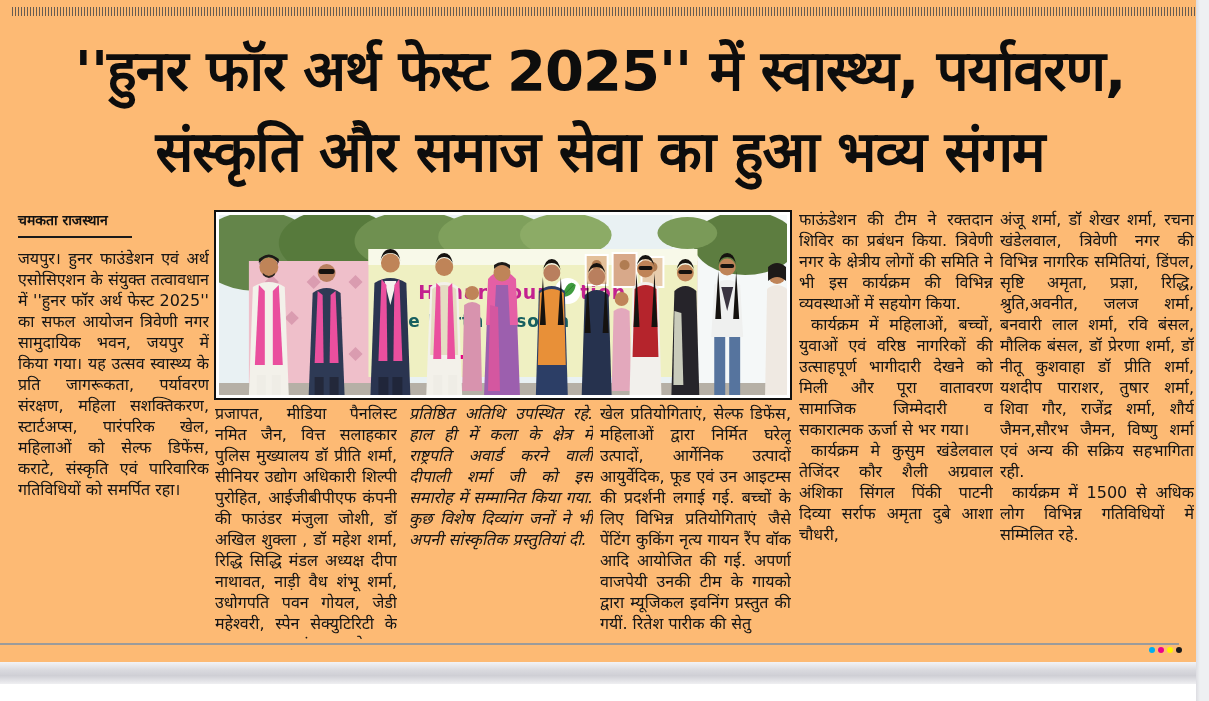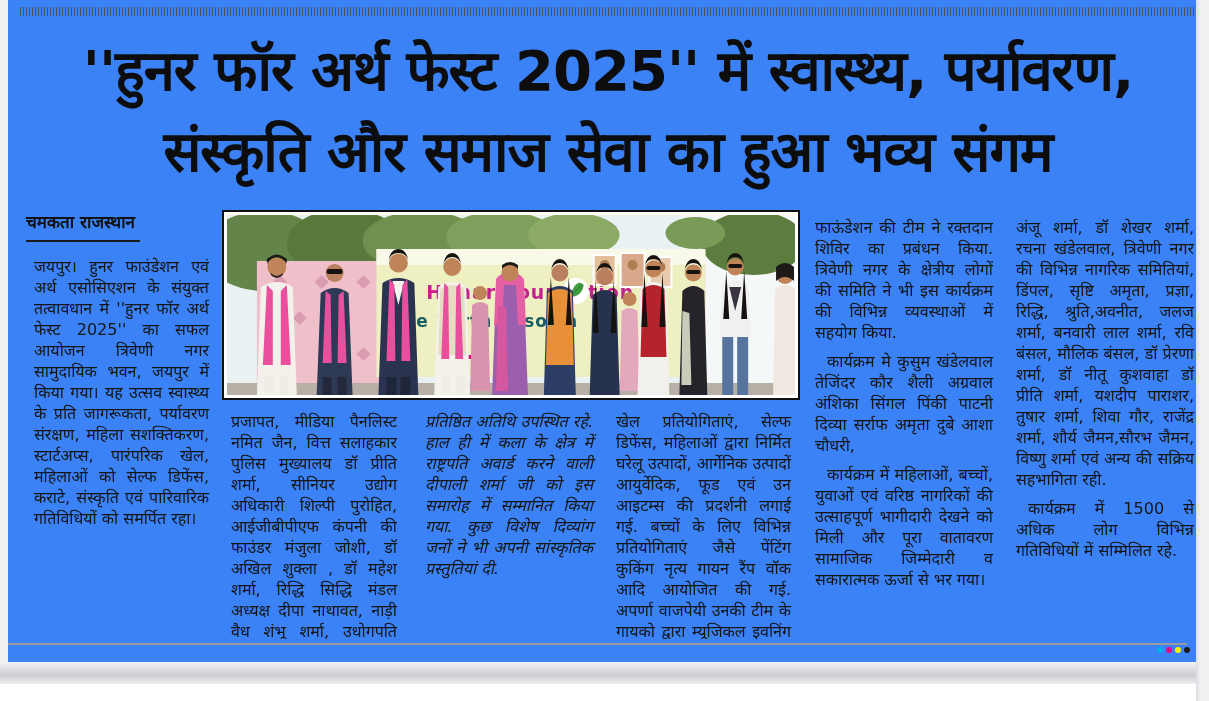--- a/index.html
+++ b/index.html
@@ -4,46 +4,46 @@
 <style>
   html,body{margin:0;padding:0;}
   body{
     width:1209px;height:701px;overflow:hidden;
     background:#eef0f2;
     font-family:"DejaVu Sans","Liberation Sans",sans-serif;
     -webkit-font-smoothing:antialiased;
   }
   .viewport{position:relative;width:1209px;height:701px;}
   .page{
-    position:absolute;left:8px;top:0;width:1196px;height:663px;
-    background:#3b82f6;
+    position:absolute;left:0;top:0;width:1196px;height:663px;
+    background:#fdba74;
   }
   .tickstrip{
     position:absolute;left:12px;top:7px;width:1183px;height:9px;
     background:repeating-linear-gradient(90deg,#4c4c4c 0 1px,transparent 1px 3px);
     opacity:.85;
   }
   .headline{
     position:absolute;left:30px;top:30px;width:1140px;height:172px;
     text-align:center;color:#0d0d0d;font-weight:700;
     font-size:56px;line-height:81px;letter-spacing:-1px;
     white-space:nowrap;
   }
   .kicker{
     position:absolute;left:18px;top:210px;width:114px;
-    font-size:17px;font-weight:700;color:#111;
+    font-size:14px;font-weight:700;color:#111;
     border-bottom:2px solid #1a1a1a;padding-bottom:7px;
     white-space:nowrap;overflow:visible;
   }
   .col{
     position:absolute;overflow:hidden;
     font-size:16px;line-height:21px;color:#151515;
     text-align:justify;
   }
-  .col p{margin:8px;}
+  .col p{margin:0;}
   .col p + p{text-indent:12px;}
   .col b{font-weight:400;}
   .col1{left:18px;  top:248px;width:191px;height:394px;}
   .col2{left:215px; top:403px;width:182px;height:236px;}
   .col3{left:409px; top:403px;width:184px;height:236px;font-style:italic;}
   .col4{left:600px; top:403px;width:191px;height:236px;}
   .col5{left:799px; top:209px;width:194px;height:432px;}
   .col6{left:1000px;top:209px;width:194px;height:432px;}
   .photo-frame{
     position:absolute;left:214px;top:210px;width:568px;height:180px;
@@ -283,22 +283,22 @@
     <div class="col col3">
       <p>प्रतिष्ठित अतिथि उपस्थित रहे. हाल ही में कला के क्षेत्र में राष्ट्रपति अवार्ड करने वाली दीपाली शर्मा जी को इस समारोह में सम्मानित किया गया. कुछ विशेष दिव्यांग जनों ने भी अपनी सांस्कृतिक प्रस्तुतियां दी.</p>
     </div>
 
     <div class="col col4">
       <p>खेल प्रतियोगिताएं, सेल्फ डिफेंस, महिलाओं द्वारा निर्मित घरेलू उत्पादों, आर्गेनिक उत्पादों आयुर्वेदिक, फूड एवं उन आइटम्स की प्रदर्शनी लगाई गई. बच्चों के लिए विभिन्न प्रतियोगिताएं जैसे पेंटिंग कुकिंग नृत्य गायन रैंप वॉक आदि आयोजित की गई. अपर्णा वाजपेयी उनकी टीम के गायको द्वारा म्यूजिकल इवनिंग प्रस्तुत की गयीं. रितेश पारीक की सेतु</p>
     </div>
 
     <div class="col col5">
       <p>फाऊंडेशन की टीम ने रक्तदान शिविर का प्रबंधन किया. त्रिवेणी नगर के क्षेत्रीय लोगों की समिति ने भी इस कार्यक्रम की विभिन्न व्यवस्थाओं में सहयोग किया.</p>
+      <p>कार्यक्रम में महिलाओं, बच्चों, युवाओं एवं वरिष्ठ नागरिकों की उत्साहपूर्ण भागीदारी देखने को मिली और पूरा वातावरण सामाजिक जिम्मेदारी व सकारात्मक ऊर्जा से भर गया।</p>
       <p>कार्यक्रम मे कुसुम खंडेलवाल तेजिंदर कौर शैली अग्रवाल अंशिका सिंगल पिंकी पाटनी दिव्या सर्राफ अमृता दुबे आशा चौधरी,</p>
-      <p>कार्यक्रम में महिलाओं, बच्चों, युवाओं एवं वरिष्ठ नागरिकों की उत्साहपूर्ण भागीदारी देखने को मिली और पूरा वातावरण सामाजिक जिम्मेदारी व सकारात्मक ऊर्जा से भर गया।</p>
     </div>
 
     <div class="col col6">
       <p>अंजू शर्मा, डॉ शेखर शर्मा, रचना खंडेलवाल, त्रिवेणी नगर की विभिन्न नागरिक समितियां, डिंपल, सृष्टि अमृता, प्रज्ञा, रिद्धि, श्रुति,अवनीत, जलज शर्मा, बनवारी लाल शर्मा, रवि बंसल, मौलिक बंसल, डॉ प्रेरणा शर्मा, डॉ नीतू कुशवाहा डॉ प्रीति शर्मा, यशदीप पाराशर, तुषार शर्मा, शिवा गौर, राजेंद्र शर्मा, शौर्य जैमन,सौरभ जैमन, विष्णु शर्मा एवं अन्य की सक्रिय सहभागिता रही.</p>
       <p>कार्यक्रम में 1500 से अधिक लोग विभिन्न गतिविधियों में सम्मिलित रहे.</p>
     </div>
 
     <div class="bottom-rule"></div>
 
     <div class="cmyk">

